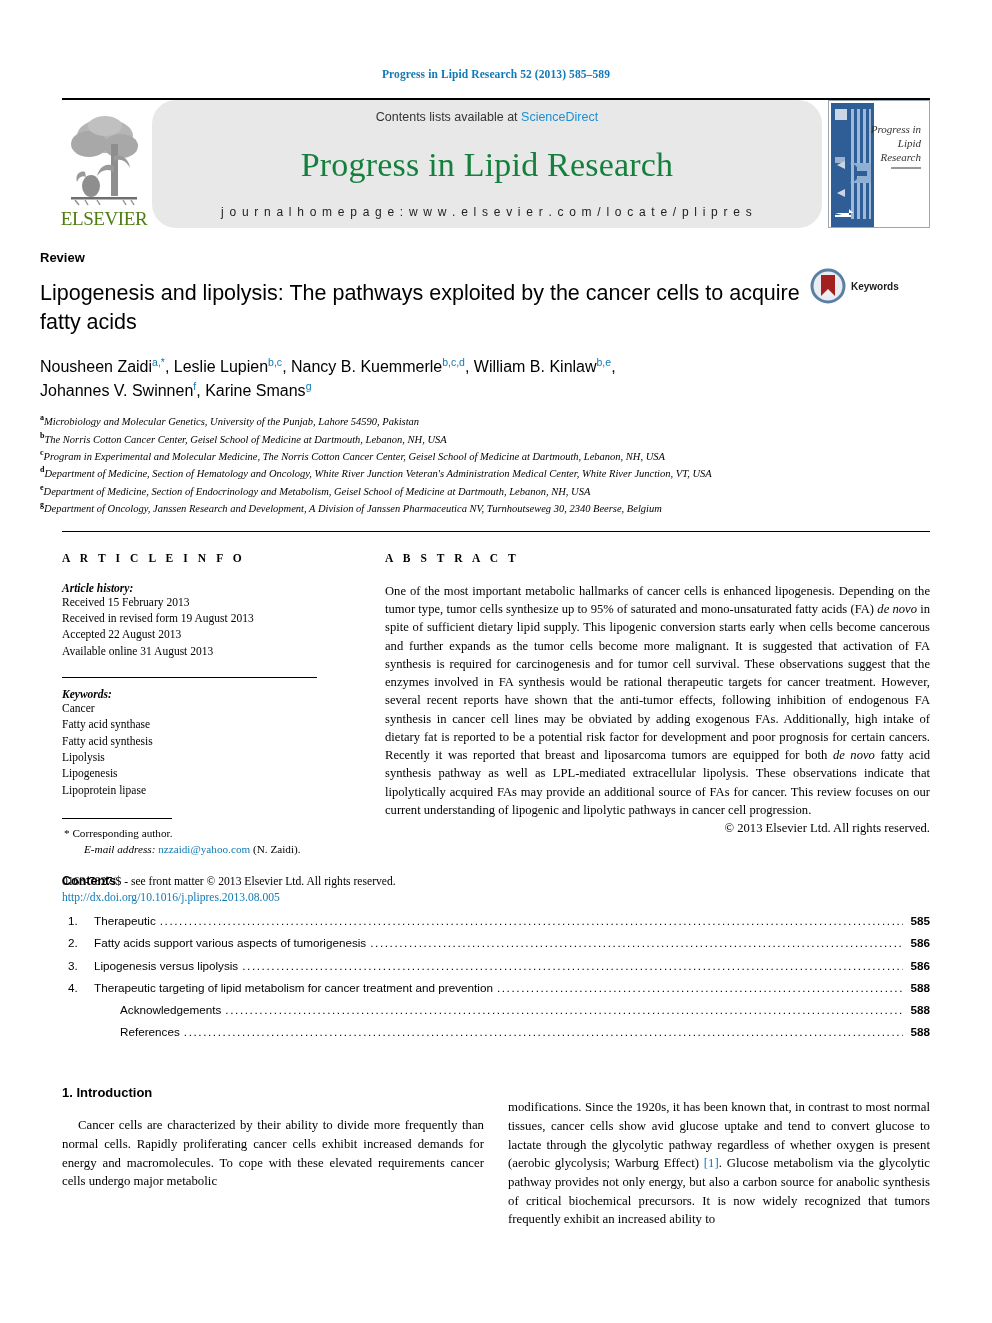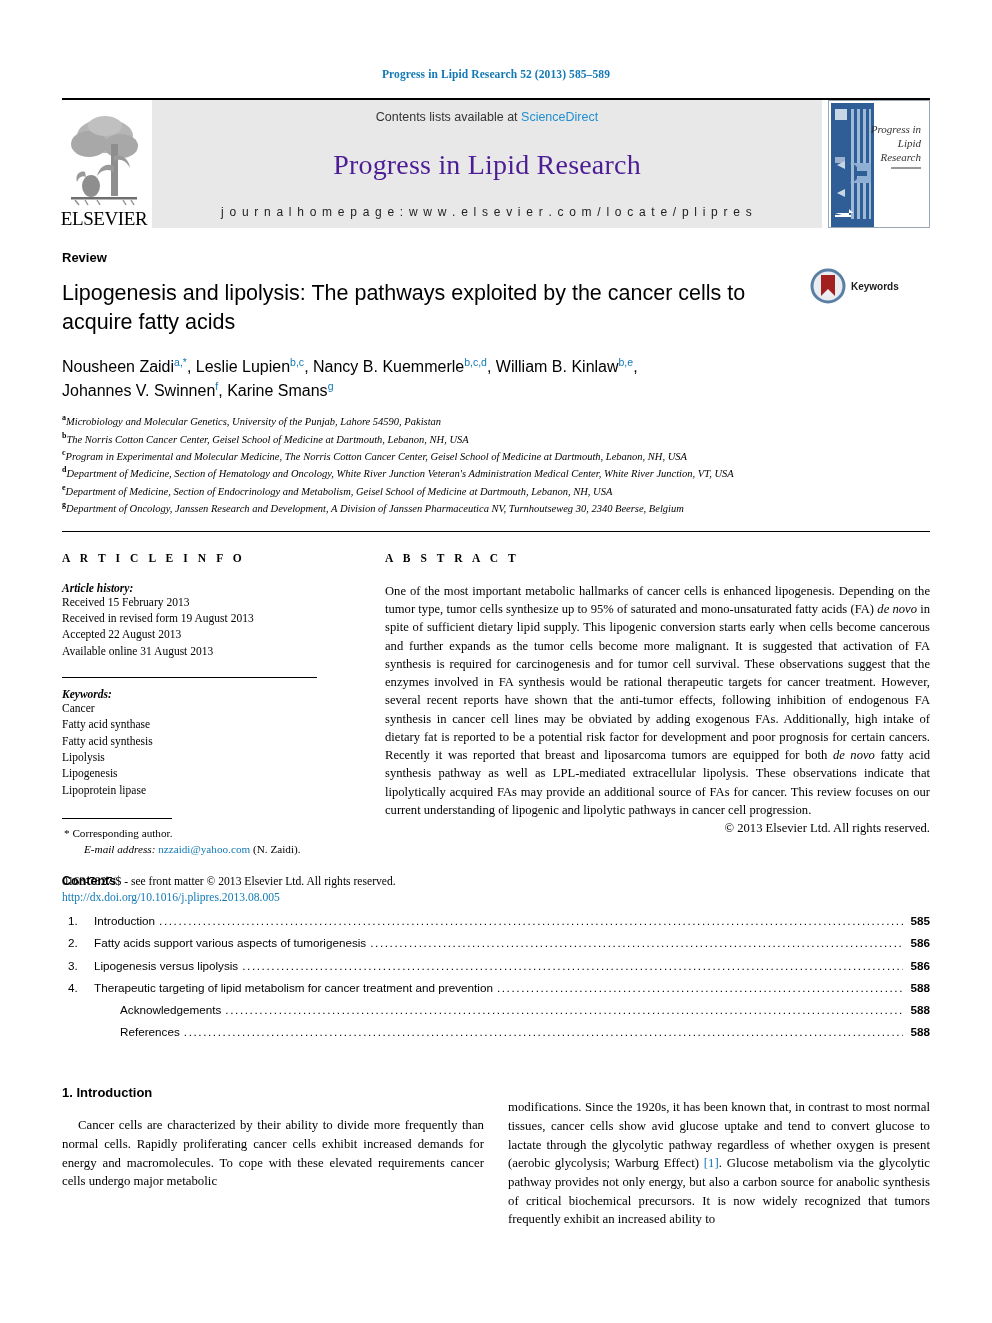--- a/index.html
+++ b/index.html
@@ -46,68 +46,69 @@
     display: flex;
     flex-direction: column;
     align-items: center;
     justify-content: flex-end;
     padding-top: 4px;
   }
   .tree-svg { display:block; }
   .elsevier-word {
     font-family: "Liberation Serif", serif;
     font-size: 19px;
-    color: #000000;
+    color: #4d7c0f;
     letter-spacing: -0.4px;
     line-height: 1;
     margin-top: 1px;
   }
   .masthead-center {
     flex: 1 1 auto;
     background: #e8e8e8;
     display: flex;
     flex-direction: column;
     align-items: center;
     justify-content: space-between;
     padding: 10px 0 9px 0;
     margin-left: 6px;
     margin-right: 6px;
+    border-radius: 24px;
   }
   .contents-line {
     font-family: "Liberation Sans", sans-serif;
     font-size: 12.5px;
     color: #333;
   }
   .sciencedirect-link {
     color: #1f8fd0;
   }
   .journal-title {
     font-family: "Liberation Serif", serif;
-    font-size: 28px;
-    color: #4c1d95;
+    font-size: 34px;
+    color: #15803d;
     letter-spacing: 0.2px;
   }
   .homepage-line {
     font-family: "Liberation Sans", sans-serif;
     font-size: 12px;
     color: #222;
     letter-spacing: 1.2px;
   }
   .cover-thumb {
     width: 100px;
     flex: 0 0 100px;
     border: 1px solid #9aa6b3;
     background: #ffffff;
     position: relative;
     overflow: hidden;
   }
 
   
   .article-head {
-    margin: 22px 62px 0 62px;
+    margin: 22px 62px 0 40px;
     position: relative;
   }
   .doctype {
     font-family: "Liberation Sans", sans-serif;
     font-size: 13px;
     font-weight: bold;
     margin-bottom: 14px;
   }
   .article-title {
     font-family: "Liberation Sans", sans-serif;
@@ -418,21 +419,21 @@
       <div class="abstract-body"><span>One of the most important metabolic hallmarks of cancer cells is enhanced lipogenesis. Depending on the tumor type, tumor cells synthesize up to 95% of saturated and mono-unsaturated fatty acids (FA) </span><i>de novo</i><span> in spite of sufficient dietary lipid supply. This lipogenic conversion starts early when cells become cancerous and further expands as the tumor cells become more malignant. It is suggested that activation of FA synthesis is required for carcinogenesis and for tumor cell survival. These observations suggest that the enzymes involved in FA synthesis would be rational therapeutic targets for cancer treatment. However, several recent reports have shown that the anti-tumor effects, following inhibition of endogenous FA synthesis in cancer cell lines may be obviated by adding exogenous FAs. Additionally, high intake of dietary fat is reported to be a potential risk factor for development and poor prognosis for certain cancers. Recently it was reported that breast and liposarcoma tumors are equipped for both </span><i>de novo</i><span> fatty acid synthesis pathway as well as LPL-mediated extracellular lipolysis. These observations indicate that lipolytically acquired FAs may provide an additional source of FAs for cancer. This review focuses on our current understanding of lipogenic and lipolytic pathways in cancer cell progression.</span></div>
       <div class="copyright">© 2013 Elsevier Ltd. All rights reserved.</div>
     </div>
   </div>
 
   <div class="contents-block">
     <div class="contents-heading">Contents</div>
 
     <div class="toc-row">
       <span class="toc-num">1.</span>
-      <span class="toc-label">Introduction</span>
+      <span class="toc-label">Therapeutic</span>
       <span class="toc-dots">................................................................................................................................................................................</span>
       <span class="toc-page">585</span>
     </div>
     <div class="toc-row">
       <span class="toc-num">2.</span>
       <span class="toc-label">Fatty acids support various aspects of tumorigenesis</span>
       <span class="toc-dots">................................................................................................................................................................................</span>
       <span class="toc-page">586</span>
     </div>
     <div class="toc-row">

